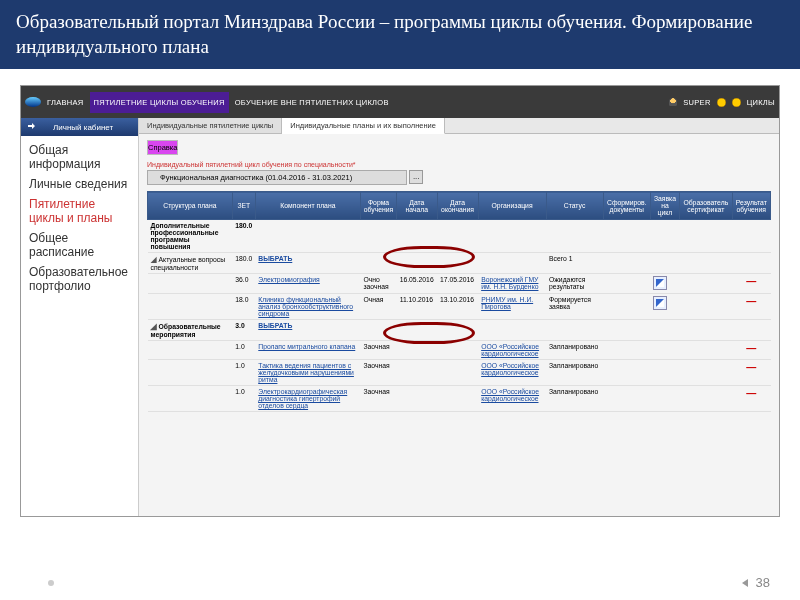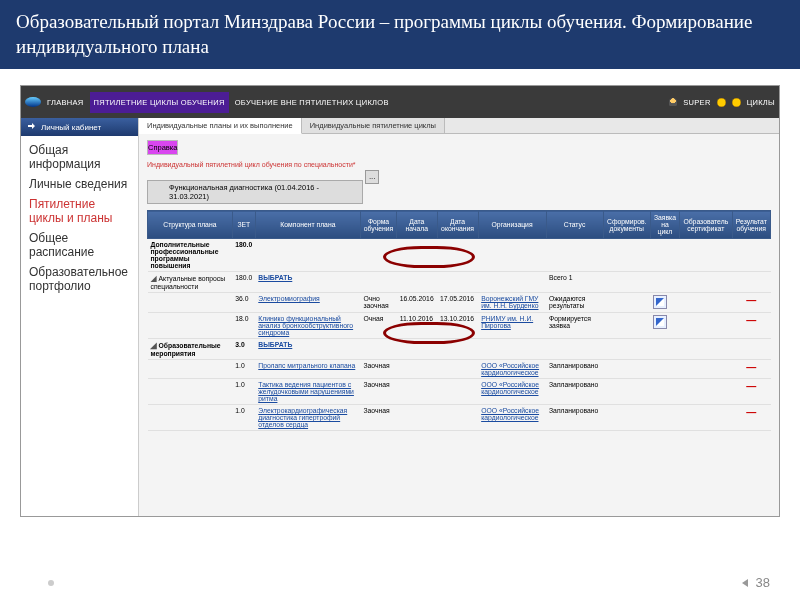--- a/index.html
+++ b/index.html
@@ -10,33 +10,33 @@
   .logo { width: 16px; height: 10px; background: linear-gradient(#6cf,#038); border-radius: 50%; }
   .topbar a { color: #fff; text-decoration: none; font-size: 7.5px; letter-spacing: .3px; }
   .topbar a.active { background: #4c1d95; padding: 6px 4px; }
   .topbar .sp { flex: 1; }
   .topbar .user-ico { width: 8px; height: 8px; background: radial-gradient(circle at 50% 35%, #fc6 40%, transparent 42%), #555; border-radius: 50% 50% 20% 20%; }
   .zoom { width: 9px; height: 9px; border-radius: 50%; display: inline-block; }
   .zoom.in { background: radial-gradient(circle,#fc0 60%,#c90 62%); }
   .zoom.out { background: radial-gradient(circle,#fc0 60%,#c90 62%); }
   .body { display: flex; height: 398px; }
   .side { width: 118px; background: #fff; border-right: 1px solid #ccc; }
-  .side-hdr { background: linear-gradient(#3a5f9f,#1e3a6e); color: #fff; padding: 4px 6px; font-size: 8px; display: flex; align-items: center; gap: 4px; }
+  .side-hdr { background: linear-gradient(#3a5f9f,#1e3a6e); color: #fff; padding: 4px 6px; font-size: 8px; display: flex; align-items: center; gap: 16px; }
   .side-hdr svg { width: 10px; height: 10px; }
   .side ul { list-style: none; padding: 4px 0; }
   .side li { padding: 3px 8px; font-size: 12px; color: #333; cursor: pointer; }
   .side li.sel { color: #c33; }
   .main { flex: 1; background: #f4f4f4; position: relative; overflow: hidden; }
   .tabs { display: flex; background: #e8e8e8; border-bottom: 1px solid #bbb; }
   .tab { padding: 3px 8px; font-size: 7.5px; background: #e0e0e0; border-right: 1px solid #bbb; color: #333; }
   .tab.act { background: #fff; border-bottom: 1px solid #fff; margin-bottom: -1px; }
   .panel { padding: 6px 8px; background: #f4f4f4; }
   .help-btn { display: inline-block; background: #d946ef; border: 1px solid #bbb; padding: 2px 0; font-size: 7.5px; border-radius: 0; }
   .spec-lbl { color: #c33; font-size: 7px; margin: 6px 0 2px; }
-  .spec-sel { background: #ddd; border: 1px solid #aaa; padding: 2px 21px; font-size: 7.5px; width: 216px; display: inline-block; margin-top: 10px; }
+  .spec-sel { background: #ddd; border: 1px solid #aaa; padding: 2px 12px; font-size: 7.5px; width: 260px; display: inline-block; }
   .ellips { display: inline-block; width: 14px; height: 14px; background: #ddd; border: 1px solid #999; text-align: center; line-height: 12px; vertical-align: top; }
   table { width: 100%; border-collapse: collapse; margin-top: 6px; font-size: 6.8px; }
   th { background: linear-gradient(#4a6fa8,#2c4d80); color: #fff; padding: 3px 2px; font-weight: normal; text-align: center; border: 1px solid #3a5a8a; }
   td { padding: 2px 3px; border-bottom: 1px solid #e0e0e0; vertical-align: top; }
   tr.grp td { font-weight: bold; }
   .lnk { color: #1a4ba0; text-decoration: underline; cursor: pointer; }
   .sel-lnk { color: #1a4ba0; text-decoration: underline; font-weight: bold; }
   .circ { position: absolute; border: 3px solid #8b0000; border-radius: 50% / 60%; pointer-events: none; }
   .circ.c1 { left: 244px; top: 128px; width: 92px; height: 22px; }
   .circ.c2 { left: 244px; top: 204px; width: 92px; height: 22px; }
@@ -77,22 +77,22 @@
       <ul>
         <li>Общая информация</li>
         <li>Личные сведения</li>
         <li class="sel">Пятилетние циклы и планы</li>
         <li>Общее расписание</li>
         <li>Образовательное портфолио</li>
       </ul>
     </div>
     <div class="main">
       <div class="tabs">
+        <div class="tab">Индивидуальные пятилетние циклы</div>
         <div class="tab act">Индивидуальные планы и их выполнение</div>
-        <div class="tab">Индивидуальные пятилетние циклы</div>
       </div>
       <div class="panel">
         <span class="help-btn">Справка</span>
         <div class="spec-lbl">Индивидуальный пятилетний цикл обучения по специальности*</div>
         <span class="spec-sel">Функциональная диагностика (01.04.2016 - 31.03.2021)</span>
         <span class="ellips">...</span>
 
         <table>
           <tbody>
               <tr>

